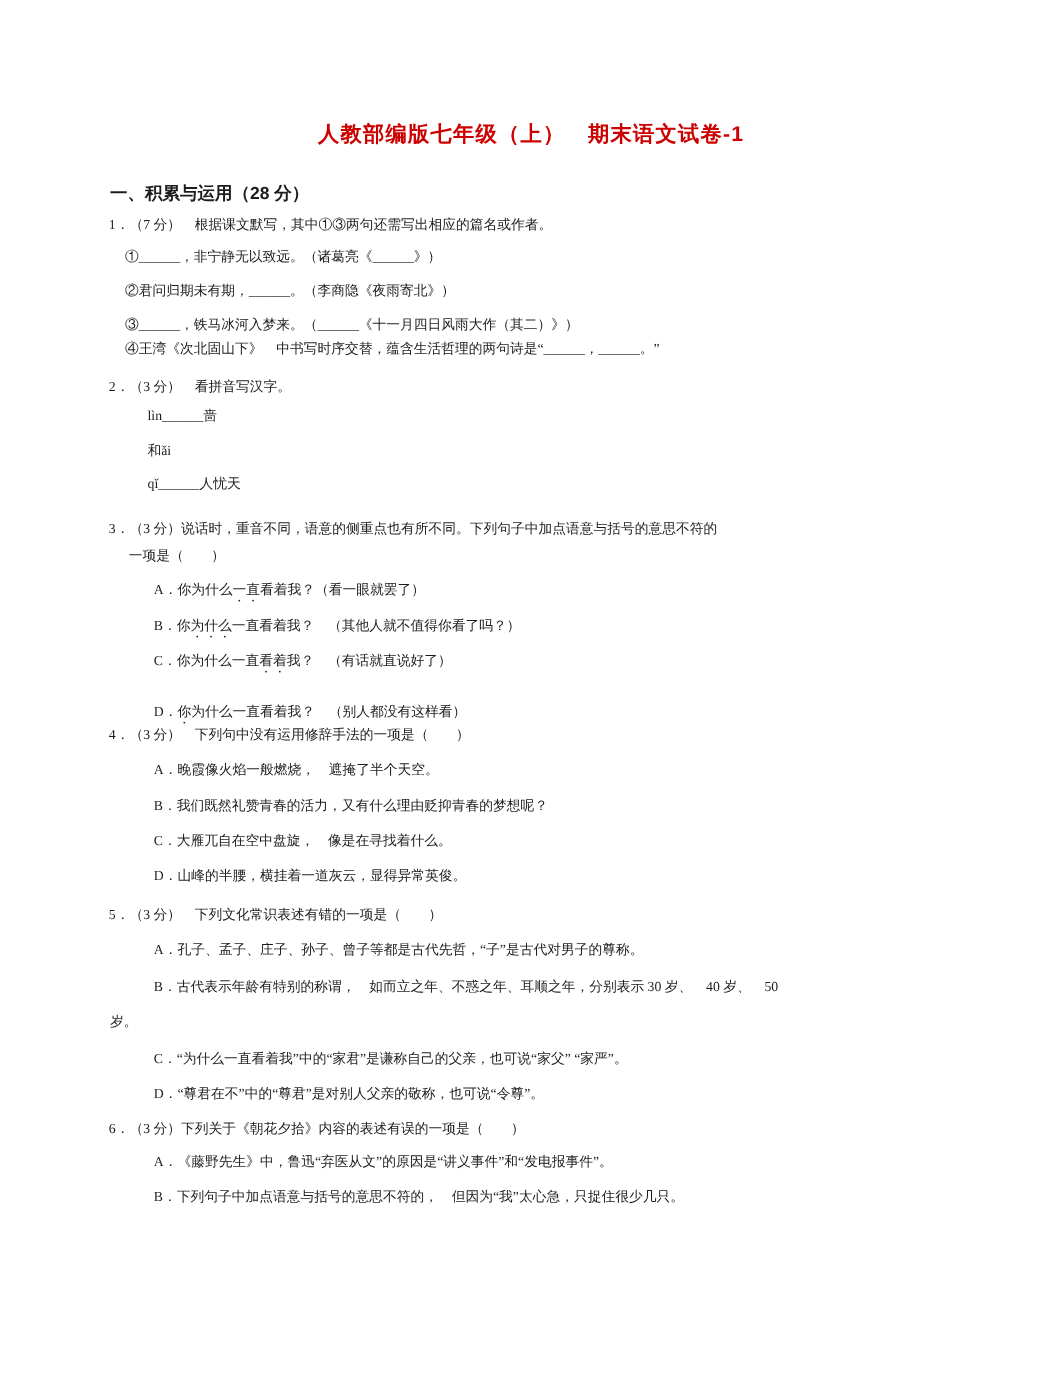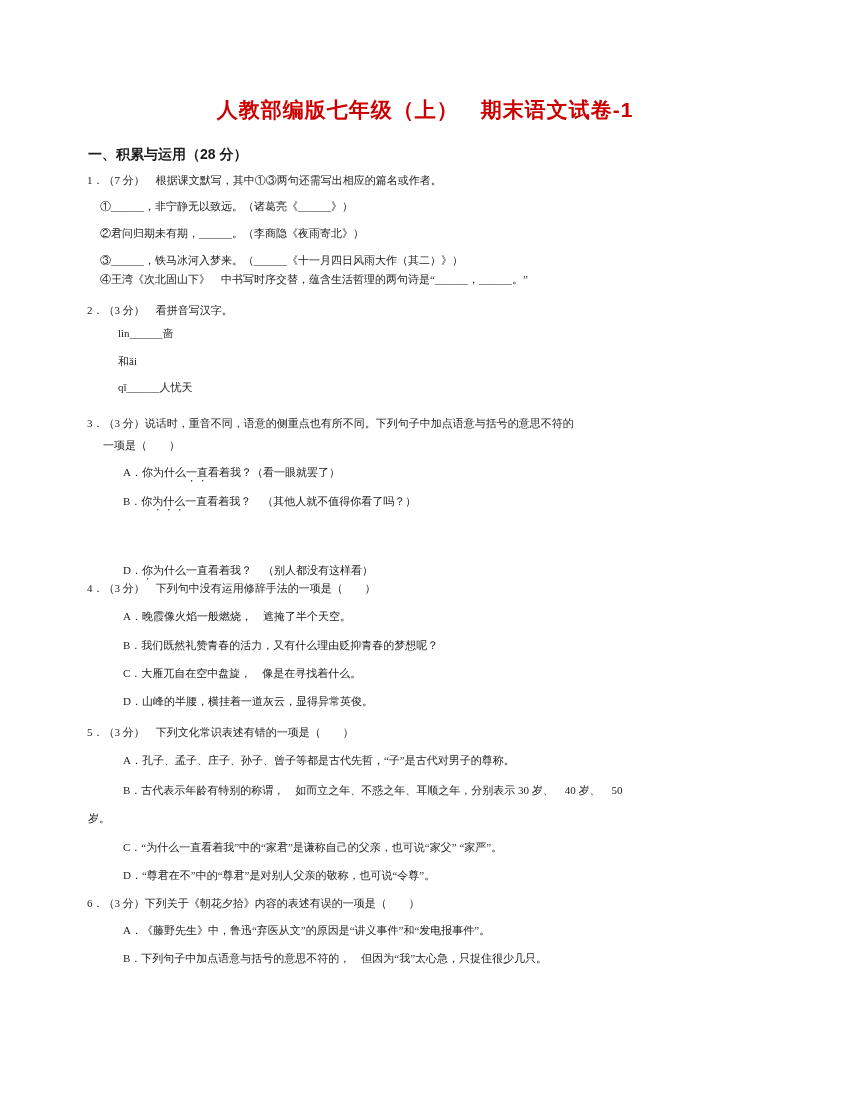--- a/index.html
+++ b/index.html
@@ -1,21 +1,21 @@
 <!DOCTYPE html>
 <html><head>
 <meta charset="utf-8">
 <style>
   html,body{margin:0;padding:0;background:#ffffff;}
   body{width:850px;height:1100px;position:relative;overflow:hidden;
        font-family:"Liberation Serif","DejaVu Serif",serif;color:#1c1c1c;}
   .page{position:absolute;inset:0;}
   .title{position:absolute;left:0;right:0;top:96px;text-align:center;
          font-family:"Liberation Sans","DejaVu Sans",sans-serif;
-         font-weight:bold;font-size:21px;letter-spacing:1px;}
+         font-weight:bold;font-size:17px;letter-spacing:1px;}
   .ln{position:absolute;white-space:nowrap;font-size:11px;line-height:19px;}
   .hd{font-family:"Liberation Sans","DejaVu Sans",sans-serif;
       font-weight:bold;font-size:14px;}
   .em-dot{
     -webkit-text-emphasis:filled dot;
     text-emphasis:filled dot;
     -webkit-text-emphasis-position:under;
     text-emphasis-position:under right;
     text-align:right;
   }
@@ -40,20 +40,21 @@
   <div class="ln" style="left:118px;top:352px">和ǎi</div>
   <div class="ln" style="left:118px;top:378px">qǐ______人忧天</div>
 
   <div class="ln" style="left:87px;top:414px">3．（3 分）说话时，重音不同，语意的侧重点也有所不同。下列句子中加点语意与括号的意思不符的</div>
   <div class="ln" style="left:103px;top:436px">一项是（　　）</div>
 
   <div class="ln" style="left:123px;top:463px"><span>A．</span><span>你为什么</span><span class="em-dot">一直</span><span>看着我？（看一眼就罢了）</span></div>
 
   <div class="ln" style="left:123px;top:492px"><span>B．</span><span>你</span><span class="em-dot">为什么</span><span>一直看着我？　（其他人就不值得你看了吗？）</span></div>
 
+  <div class="ln" style="left:123px;top:520px"><span>C．</span><span>你为什么一直</span><span class="em-dot">看着</span><span>我？　（有话就直说好了）</span></div>
 
   <div class="ln" style="left:123px;top:561px"><span>D．</span><span></span><span class="em-dot">你</span><span>为什么一直看着我？　（别人都没有这样看）</span></div>
 
   <div class="ln" style="left:87px;top:579px">4．（3 分）　下列句中没有运用修辞手法的一项是（　　）</div>
   <div class="ln" style="left:123px;top:607px">A．晚霞像火焰一般燃烧，　遮掩了半个天空。</div>
   <div class="ln" style="left:123px;top:636px">B．我们既然礼赞青春的活力，又有什么理由贬抑青春的梦想呢？</div>
   <div class="ln" style="left:123px;top:664px">C．大雁兀自在空中盘旋，　像是在寻找着什么。</div>
   <div class="ln" style="left:123px;top:692px">D．山峰的半腰，横挂着一道灰云，显得异常英俊。</div>
 
   <div class="ln" style="left:87px;top:723px">5．（3 分）　下列文化常识表述有错的一项是（　　）</div>

